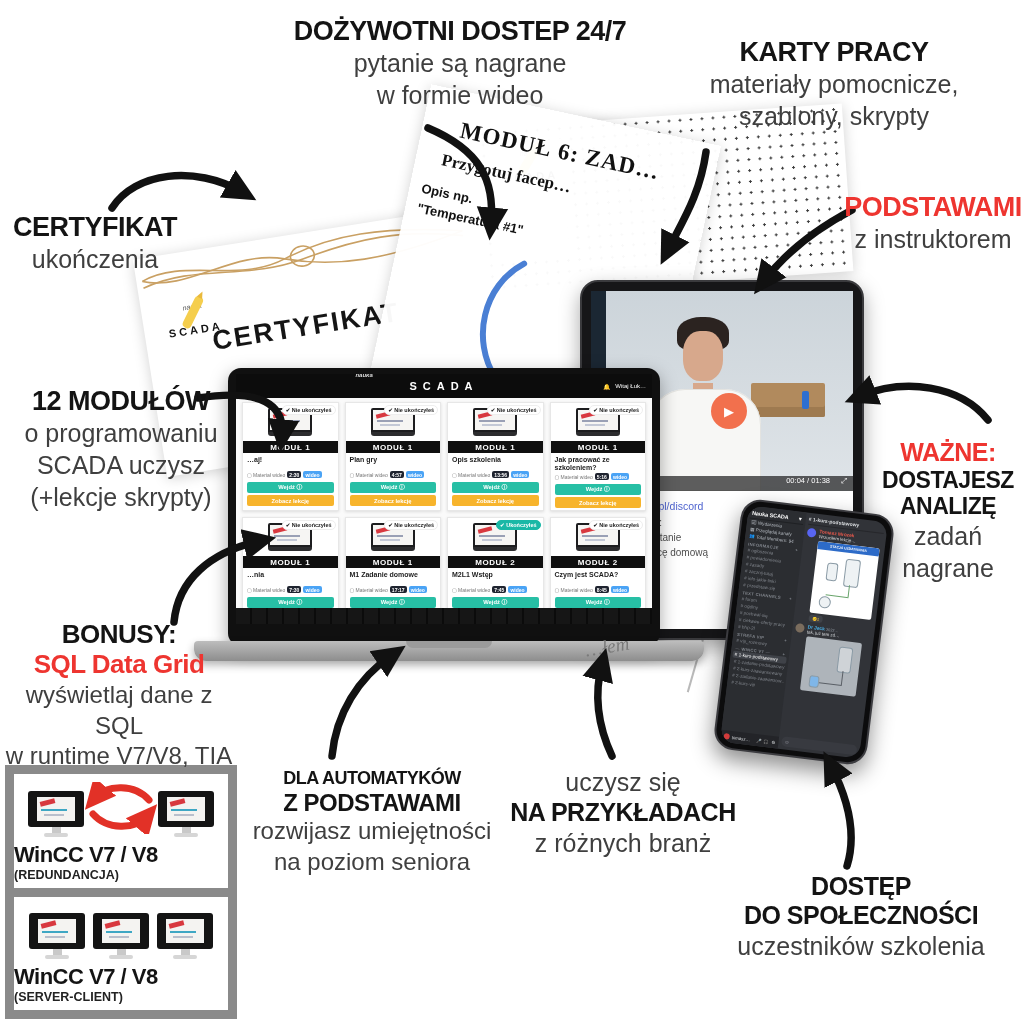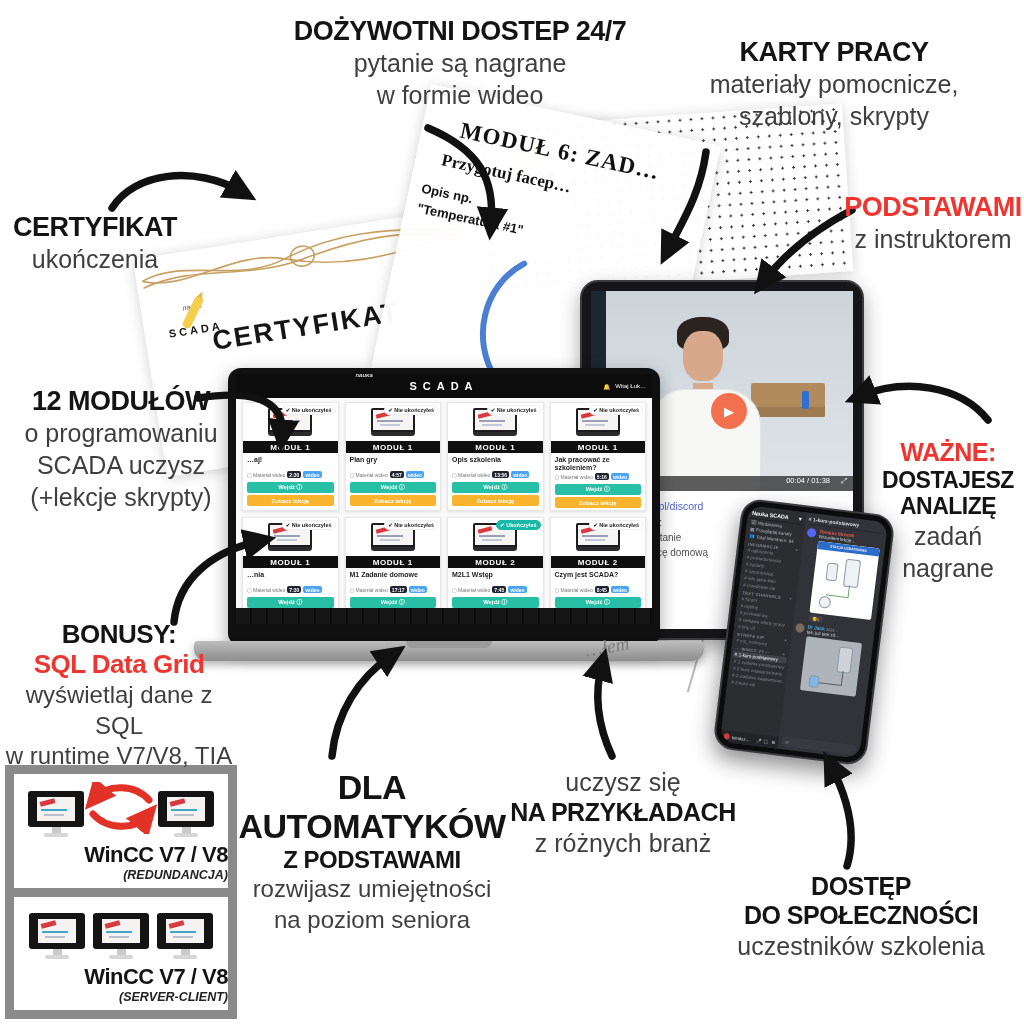--- a/index.html
+++ b/index.html
@@ -114,34 +114,34 @@
   .pipe{position:absolute;background:#69a56b;}
   .pump{position:absolute;width:10px;height:10px;border:1px solid #8a9aa5;border-radius:50%;background:#eef2f4;}
   .att2{width:56px;height:54px;background:#aeb4ba;border-radius:2px;margin-top:2px;position:relative;}
   .react{width:14px;height:7px;background:#3f4248;border-radius:3px;margin-top:2px;font-size:4px;display:flex;align-items:center;justify-content:center;color:#ffd54f;}
   .input{position:absolute;left:3px;right:3px;bottom:3px;height:10px;background:#383a40;border-radius:5px;
          display:flex;align-items:center;color:#b5bac1;font-size:5px;padding:0 3px;}
 
   
   .wincc{left:5px;top:765px;width:232px;height:254px;background:#8a8a8a;padding:9px;box-sizing:border-box;
          display:flex;flex-direction:column;gap:9px;z-index:40;}
-  .wpanel{flex:1;background:#fff;display:flex;flex-direction:column;align-items:flex-end;justify-content:flex-end;
+  .wpanel{flex:1;background:#fff;display:flex;flex-direction:column;align-items:flex-start;justify-content:flex-end;
           padding-bottom:6px;position:relative;}
   .mons{display:flex;align-items:flex-end;justify-content:center;gap:8px;width:100%;padding:0 6px;box-sizing:border-box;}
   .monitor{display:flex;flex-direction:column;align-items:center;}
   .mon-scr{width:56px;height:36px;background:#141414;border-radius:3px;display:flex;align-items:center;justify-content:center;}
   .mon-img{position:relative;width:38px;height:24px;background:#f4f3f1;overflow:hidden;}
   .mon-img i{position:absolute;display:block;}
   .mon-red{left:3px;top:3px;width:15px;height:5px;background:#d8383f;transform:rotate(-14deg);}
   .mon-b1{left:4px;top:12px;width:26px;height:2px;background:#3fa7c4;}
   .mon-b2{left:7px;top:17px;width:20px;height:2px;background:#b9bfcc;}
   .mon-neck{width:9px;height:6px;background:#c9c9c9;}
   .mon-foot{width:24px;height:4px;background:#d6d6d6;border-radius:2px;}
   .wtitle{font-size:22px;font-weight:800;color:#141414;margin-top:5px;letter-spacing:-0.5px;}
-  .wsub{font-size:12.5px;font-weight:800;font-style:italic;color:#222;}
+  .wsub{font-size:12.5px;font-weight:800;color:#222;}
   .swap{position:absolute;left:50%;top:8px;transform:translateX(-50%);}
 
   
   .arrows{position:absolute;left:0;top:0;z-index:45;pointer-events:none;}
   .frag{z-index:23;color:#7a7a7a;font-style:italic;font-size:19px;transform:rotate(-9deg);font-family:"Liberation Serif",serif;}
   .stylus{left:700px;top:598px;width:2px;height:96px;background:#b9b9b9;transform:rotate(16deg);z-index:9;}
 </style>
 </head>
 <body>
 
@@ -654,21 +654,21 @@
   </div>
 
   <div class="abs ann" style="left:0px;top:620px;width:238px;">
     <div class="t" style="font-size:26px;">BONUSY:</div>
     <div class="t red" style="font-size:26px;">SQL Data Grid</div>
     <div class="s" style="font-size:24px;">wyświetlaj dane z SQL</div>
     <div class="s" style="font-size:24px;">w runtime V7/V8, TIA</div>
   </div>
 
   <div class="abs ann" style="left:222px;top:768px;width:300px;">
-    <div class="t" style="font-size:34px;">DLA AUTOMATYKÓW</div>
+    <div class="t" style="font-size:18px;">DLA AUTOMATYKÓW</div>
     <div class="t" style="font-size:24px;">Z PODSTAWAMI</div>
     <div class="s" style="font-size:24px;">rozwijasz umiejętności</div>
     <div class="s" style="font-size:24px;">na poziom seniora</div>
   </div>
 
   <div class="abs ann" style="left:492px;top:766px;width:236px;margin-left:13px;">
     <div class="s">uczysz się</div>
     <div class="t" style="font-size:25px;">NA PRZYKŁADACH</div>
     <div class="s">z różnych branż</div>
   </div>

